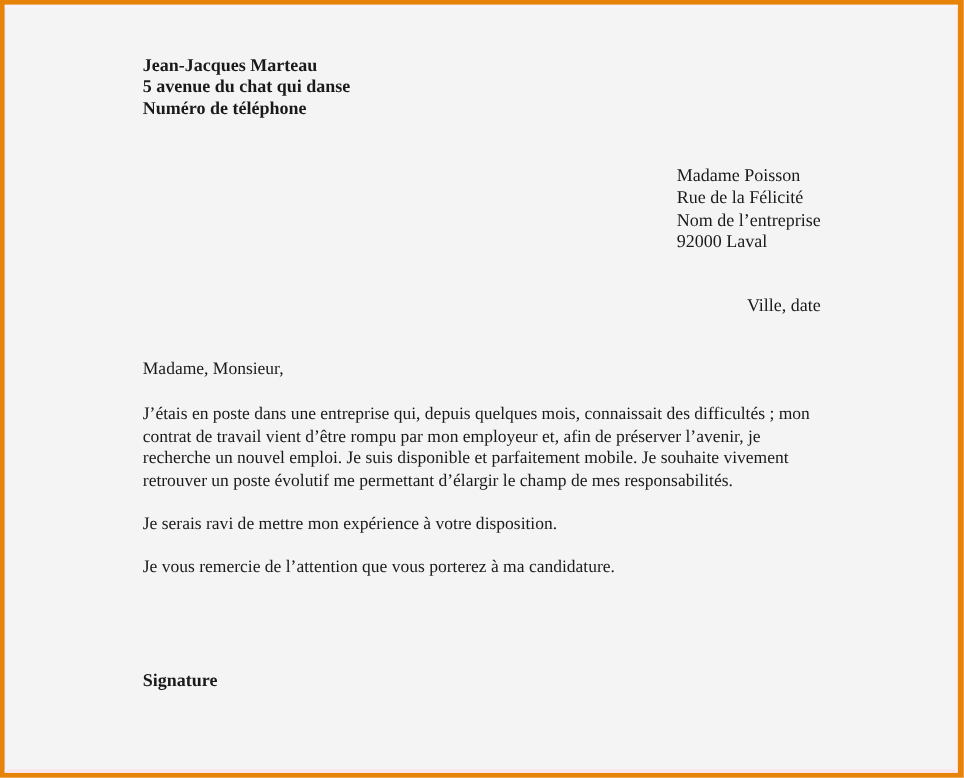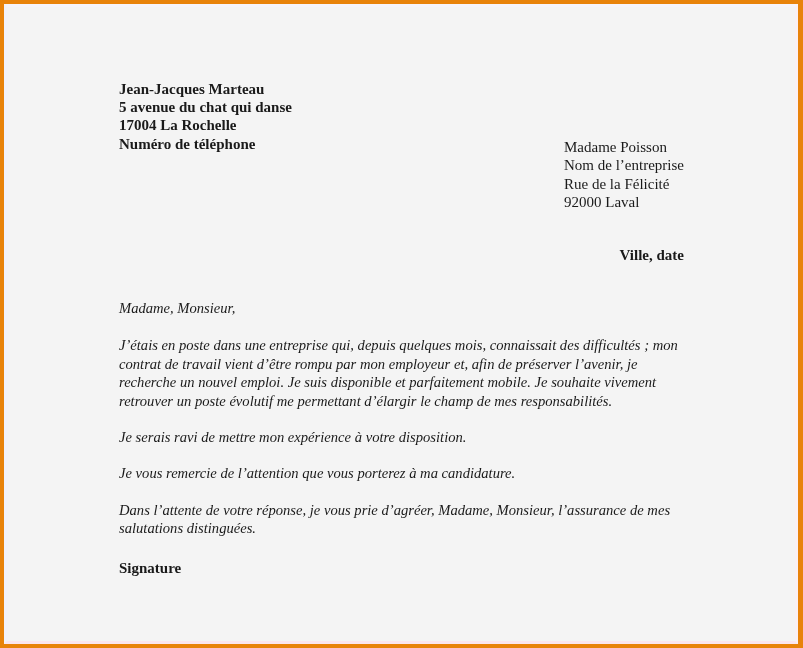--- a/index.html
+++ b/index.html
@@ -36,52 +36,50 @@
       font-family: "Liberation Serif", "DejaVu Serif", serif;
       color: #1a1a1a;
     }
     .sender {
       position: absolute;
       left: 115px;
       top: 42px;
       font-weight: bold;
       font-size: 15px;
       line-height: 18.2px;
-      margin-top: 34px;
     }
     .sender div, .recipient div { white-space: nowrap; }
     .recipient {
       position: absolute;
       right: 114px;
       top: 134px;
       text-align: left;
       font-weight: normal;
       font-size: 15px;
       line-height: 18.3px;
     }
     .place-date {
       position: absolute;
       right: 114px;
       top: 242px;
-      font-weight: bold;
+      font-weight: normal;
       font-size: 15px;
       line-height: 18px;
       white-space: nowrap;
     }
     .body {
       position: absolute;
       left: 115px;
       top: 295px;
       width: 560px;
       font-size: 14.6px;
       line-height: 18.6px;
     }
     .body p {
       margin: 0;
-      font-style: italic;
     }
     .salutation { margin-bottom: 18.6px !important; }
     .para { margin-bottom: 17.6px !important; }
     .signature {
       position: absolute;
       left: 115px;
       top: 555px;
       font-weight: bold;
       font-size: 15px;
       line-height: 18px;
@@ -91,37 +89,35 @@
 <body>
 
 <div class="frame">
   <div class="inner-edge"></div>
 
   <div class="page">
 
     <div class="sender">
       <div>Jean-Jacques Marteau</div>
       <div>5 avenue du chat qui danse</div>
-      <div>17004 La Rochelle</div>
       <div>Numéro de téléphone</div>
     </div>
 
     <div class="recipient">
       <div>Madame Poisson</div>
+      <div>Rue de la Félicité</div>
       <div>Nom de l’entreprise</div>
-      <div>Rue de la Félicité</div>
       <div>92000 Laval</div>
     </div>
 
     <div class="place-date">Ville, date</div>
 
     <div class="body">
       <p class="salutation">Madame, Monsieur,</p>
       <p class="para">J’étais en poste dans une entreprise qui, depuis quelques mois, connaissait des difficultés ; mon contrat de travail vient d’être rompu par mon employeur et, afin de préserver l’avenir, je recherche un nouvel emploi. Je suis disponible et parfaitement mobile. Je souhaite vivement retrouver un poste évolutif me permettant d’élargir le champ de mes responsabilités.</p>
       <p class="para">Je serais ravi de mettre mon expérience à votre disposition.</p>
       <p class="para">Je vous remercie de l’attention que vous porterez à ma candidature.</p>
-      <p class="para">Dans l’attente de votre réponse, je vous prie d’agréer, Madame, Monsieur, l’assurance de mes salutations distinguées.</p>
     </div>
 
     <div class="signature">Signature</div>
 
   </div>
 </div>
 
 </body></html>

